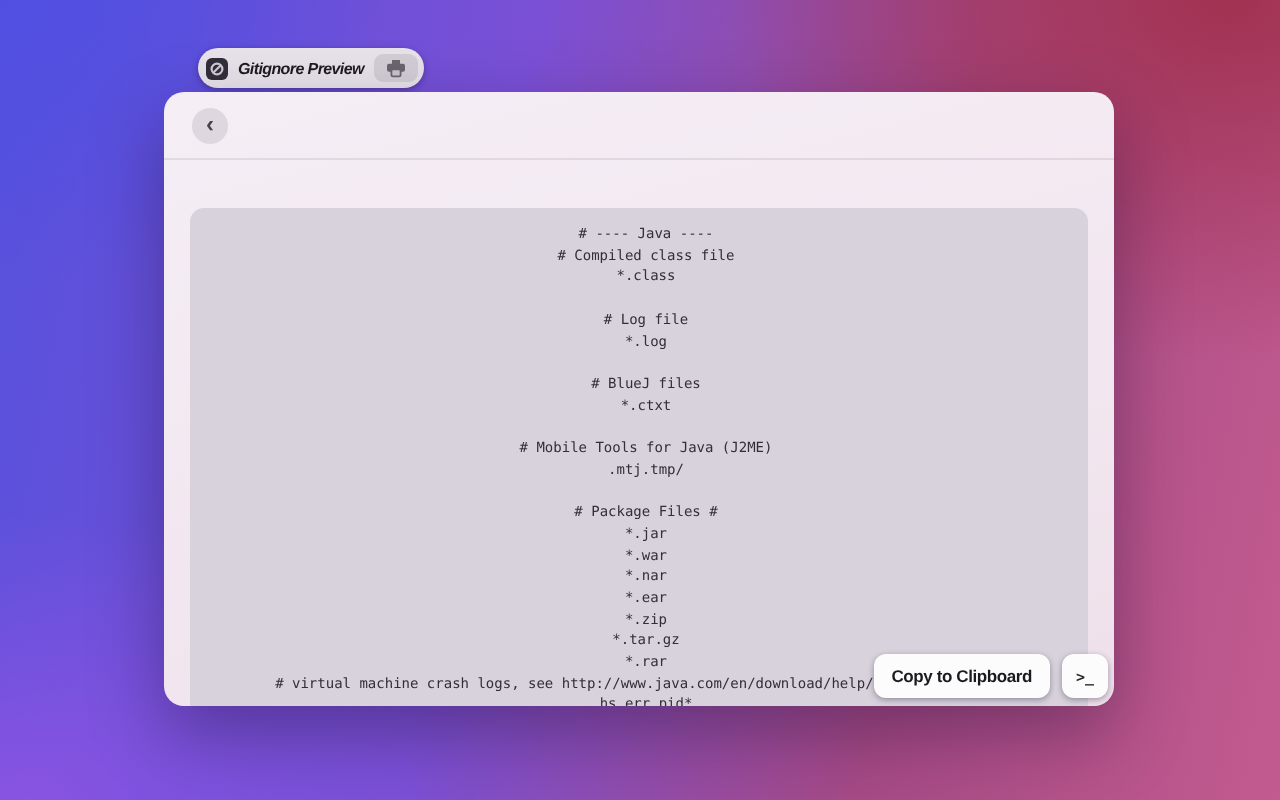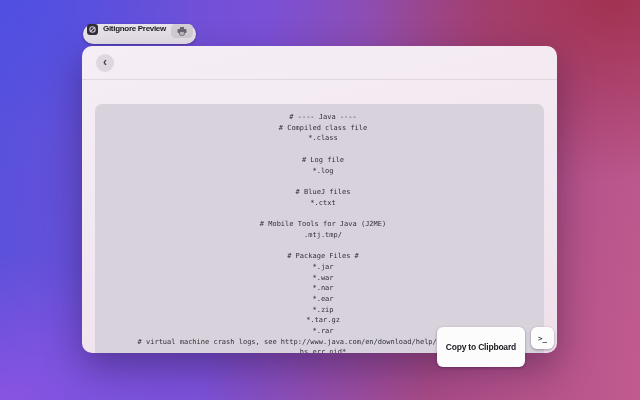--- a/index.html
+++ b/index.html
@@ -9,24 +9,24 @@
     font-family:"Liberation Sans", sans-serif;
     background:
       radial-gradient(50% 60% at 0% 0%, rgba(80,79,226,.95) 0%, rgba(80,79,226,0) 60%),
       radial-gradient(60% 70% at 96% 0%, rgba(160,48,78,.95) 0%, rgba(160,48,78,0) 65%),
       radial-gradient(55% 60% at 2% 100%, rgba(140,84,226,.9) 0%, rgba(140,84,226,0) 60%),
       linear-gradient(100deg, #5651dc 0%, #7a50d6 38%, #a64a86 70%, #c25b8f 100%);
   }
 
   
   .pill {
-    position:absolute; left:83px; top:24px; height:20px;
-    display:inline-flex; align-items:flex-start; gap:5px;
+    position:absolute; left:99px; top:24px; height:20px;
+    display:inline-flex; align-items:center; gap:5px;
     padding:0 3px 0 4px; border-radius:10px;
-    background:#e8e3ea; box-shadow:0 1px 3px rgba(20,10,40,.35);
+    background:#e8e3ea; box-shadow:0 1px 3px rgba(20,10,40,.35);font-style:italic;
   }
   .pill-label { font-size:8px; font-weight:700; letter-spacing:-.3px; color:#1d1b21; white-space:nowrap; }
   .appicon { display:flex; }
   .print-btn {
     width:22px; height:14px; border-radius:4.5px; background:#d3ced6;
     border:none; display:flex; align-items:center; justify-content:center; cursor:pointer;
   }
 
   
   .window {
@@ -50,21 +50,21 @@
     background:#d8d2dc; border-radius:7px 7px 0 0;
     padding:8px 0 0 7px;
     font-family:"DejaVu Sans Mono", monospace;
     font-size:7px; line-height:10.7px; color:#312f38;
     white-space:pre; overflow:hidden;text-align:center;
   }
 
   
   .actions { position:absolute; top:327px; right:86px; display:flex; gap:6px; }
   .copy-btn {
-    height:40px; border:none; border-radius:6px; background:#fdfcfd;
+    height:22px; border:none; border-radius:6px; background:#fdfcfd;
     padding:0 9px; font-family:"Liberation Sans", sans-serif;
     font-size:8.5px; font-weight:700; letter-spacing:-.2px; color:#1b1a1e;
     box-shadow:0 1px 3px rgba(20,10,40,.35); cursor:pointer; white-space:nowrap;
   }
   .term-btn {
     width:23px; height:22px; border:none; border-radius:6px; background:#fdfcfd;
     display:flex; align-items:center; justify-content:center;
     box-shadow:0 1px 3px rgba(20,10,40,.35); cursor:pointer;
   }
   .term-btn span { font-family:"DejaVu Sans Mono", monospace; font-size:7.5px; font-weight:700; color:#2a282e; }

